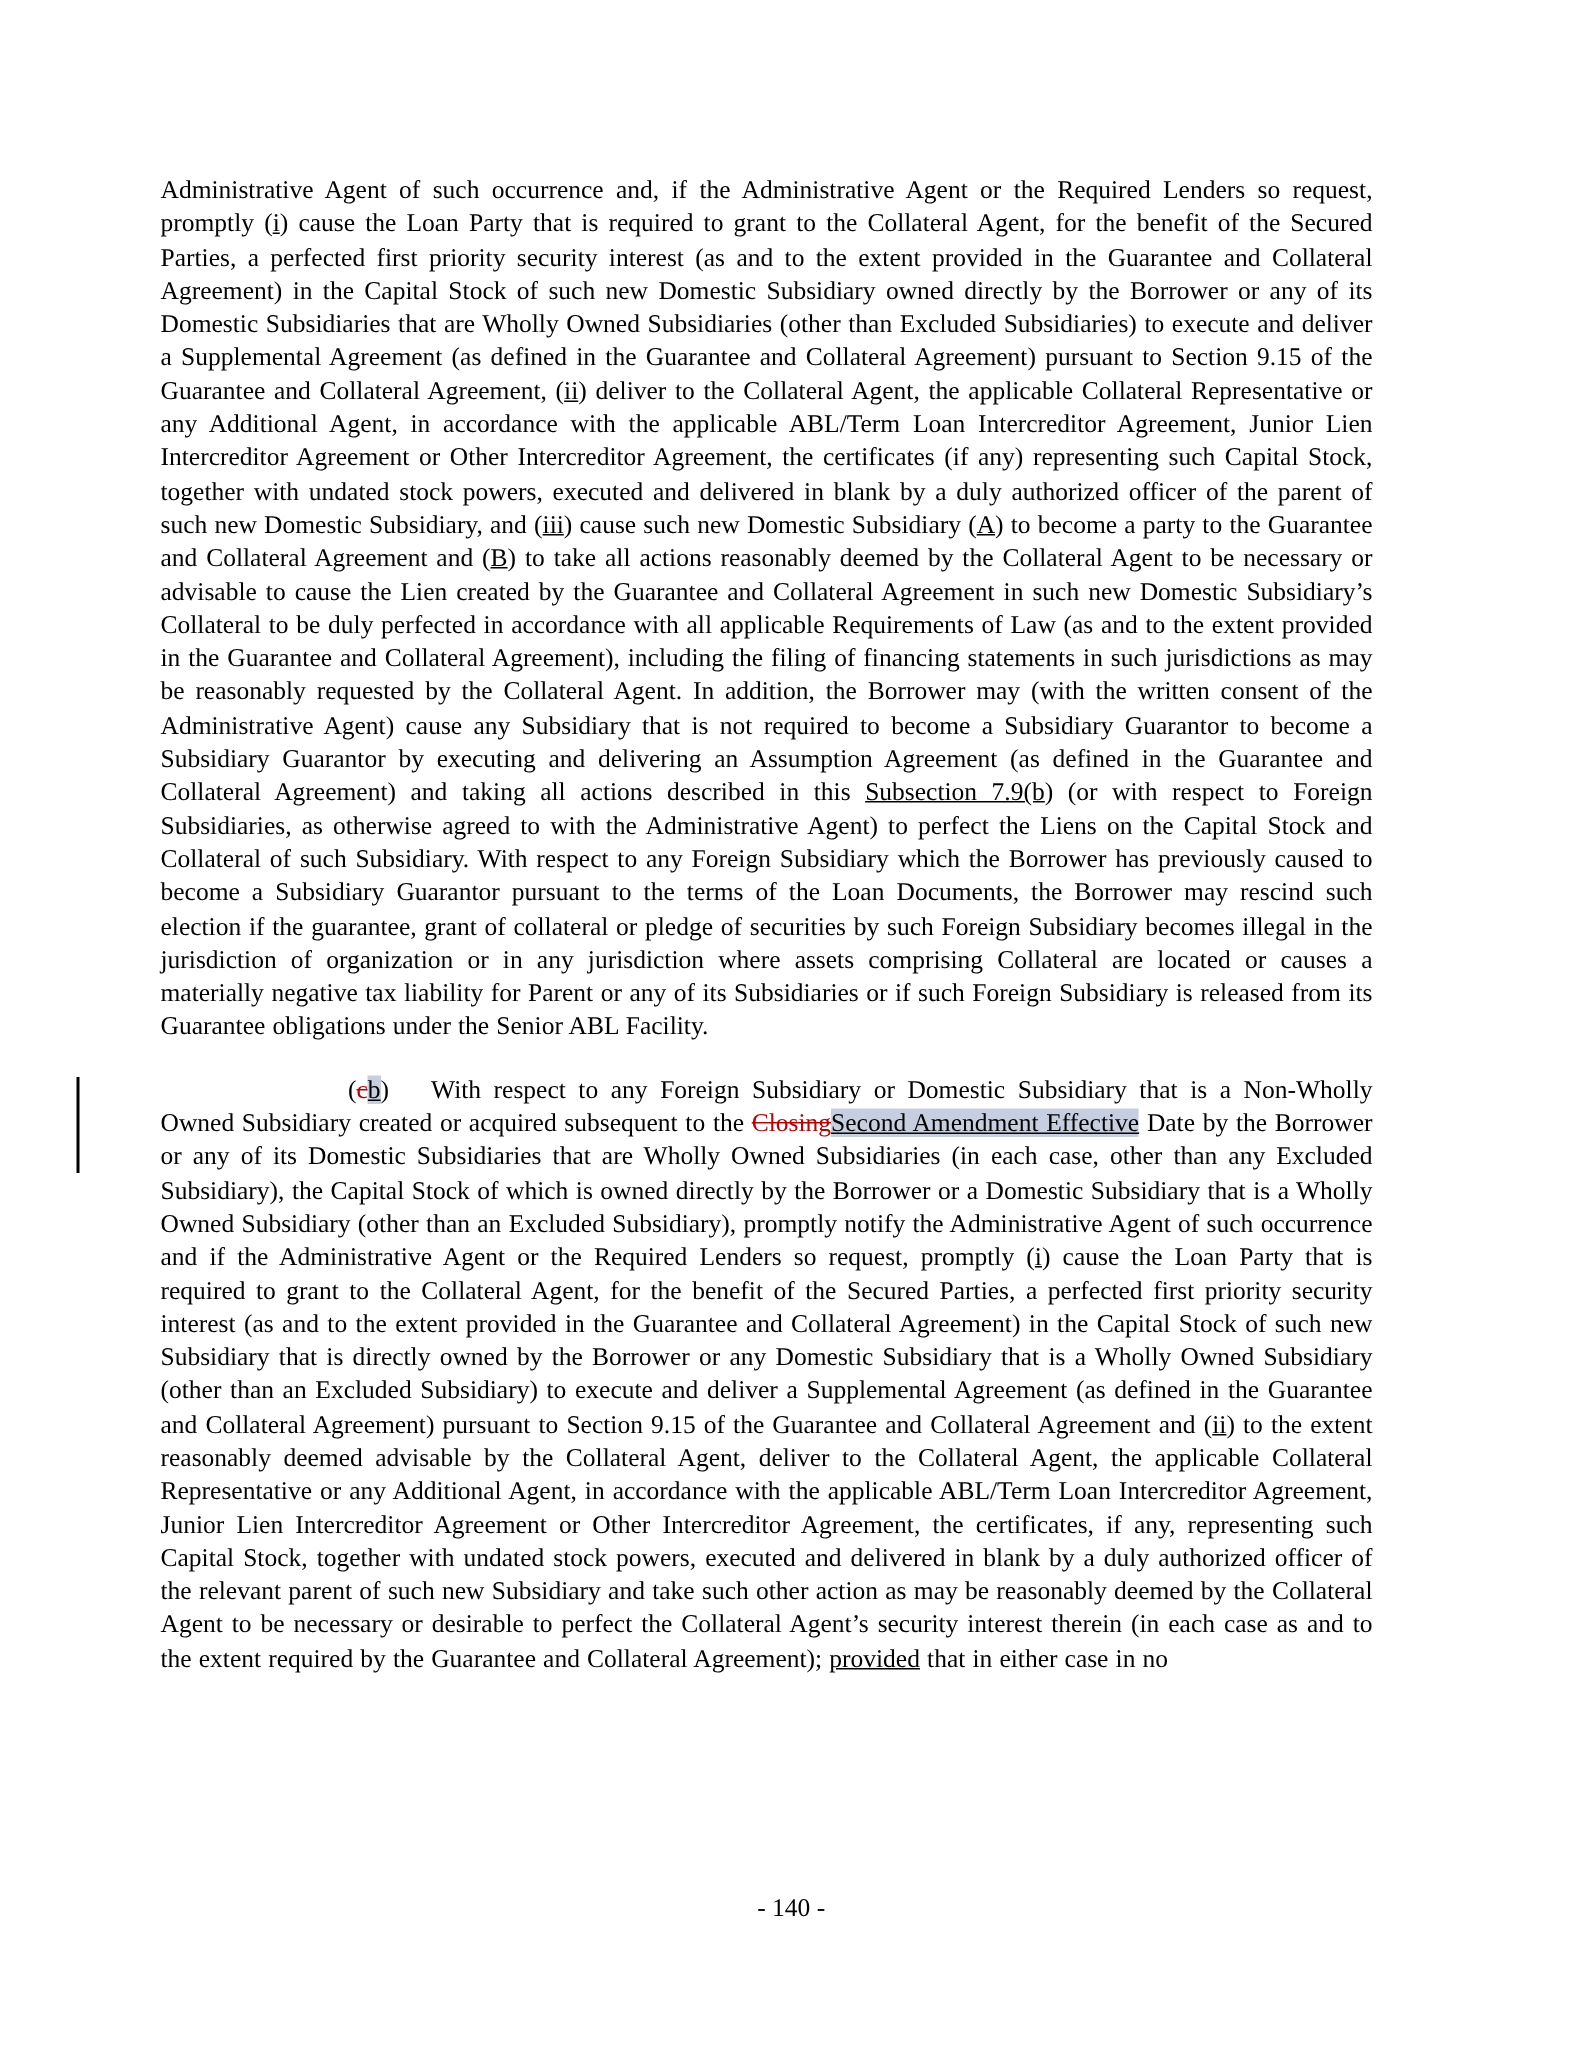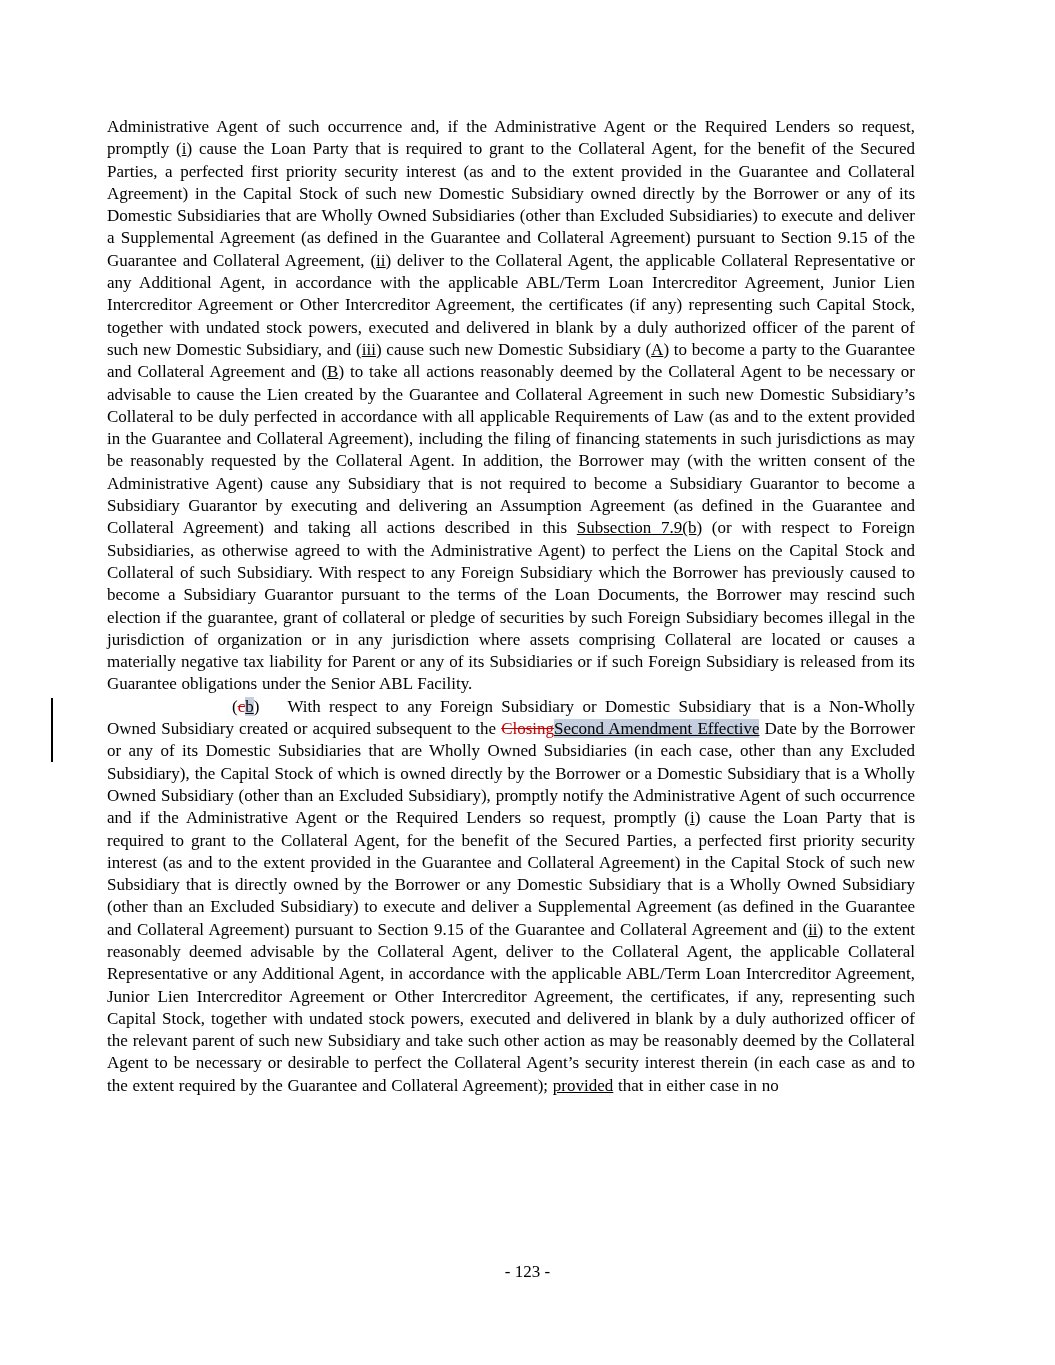--- a/index.html
+++ b/index.html
@@ -18,20 +18,21 @@
     width: 808px;
   }
   p.para {
     margin: 0;
     text-align: justify;
     font-size: 17px;
     line-height: 22.3px;
     word-spacing: 0.5px;
   }
   p.para-2 {
+    margin-top: 20px;
     text-indent: 125px;
     position: relative;
   }
   .u   { text-decoration: underline; }
   .del { color: #c00000; text-decoration: line-through; }
   .ins { text-decoration: underline; background: #c5cfe0; }
   .tab { display: inline-block; width: 28px; }
   .change-bar {
     position: absolute;
     left: -56px;
@@ -53,13 +54,13 @@
 <body>
 
 <div class="content">
   <p class="para para-1"><span>Administrative Agent of such occurrence and, if the Administrative Agent or the Required Lenders so request, promptly (</span><span class="u">i</span><span>) cause the Loan Party that is required to grant to the Collateral Agent, for the benefit of the Secured Parties, a perfected first priority security interest (as and to the extent provided in the Guarantee and Collateral Agreement) in the Capital Stock of such new Domestic Subsidiary owned directly by the Borrower or any of its Domestic Subsidiaries that are Wholly Owned Subsidiaries (other than Excluded Subsidiaries) to execute and deliver a Supplemental Agreement (as defined in the Guarantee and Collateral Agreement) pursuant to Section 9.15 of the Guarantee and Collateral Agreement, (</span><span class="u">ii</span><span>) deliver to the Collateral Agent, the applicable Collateral Representative or any Additional Agent, in accordance with the applicable ABL/Term Loan Intercreditor Agreement, Junior Lien Intercreditor Agreement or Other Intercreditor Agreement, the certificates (if any) representing such Capital Stock, together with undated stock powers, executed and delivered in blank by a duly authorized officer of the parent of such new Domestic Subsidiary, and (</span><span class="u">iii</span><span>) cause such new Domestic Subsidiary (</span><span class="u">A</span><span>) to become a party to the Guarantee and Collateral Agreement and (</span><span class="u">B</span><span>) to take all actions reasonably deemed by the Collateral Agent to be necessary or advisable to cause the Lien created by the Guarantee and Collateral Agreement in such new Domestic Subsidiary’s Collateral to be duly perfected in accordance with all applicable Requirements of Law (as and to the extent provided in the Guarantee and Collateral Agreement), including the filing of financing statements in such jurisdictions as may be reasonably requested by the Collateral Agent. In addition, the Borrower may (with the written consent of the Administrative Agent) cause any Subsidiary that is not required to become a Subsidiary Guarantor to become a Subsidiary Guarantor by executing and delivering an Assumption Agreement (as defined in the Guarantee and Collateral Agreement) and taking all actions described in this </span><span class="u">Subsection 7.9(b</span><span>) (or with respect to Foreign Subsidiaries, as otherwise agreed to with the Administrative Agent) to perfect the Liens on the Capital Stock and Collateral of such Subsidiary. With respect to any Foreign Subsidiary which the Borrower has previously caused to become a Subsidiary Guarantor pursuant to the terms of the Loan Documents, the Borrower may rescind such election if the guarantee, grant of collateral or pledge of securities by such Foreign Subsidiary becomes illegal in the jurisdiction of organization or in any jurisdiction where assets comprising Collateral are located or causes a materially negative tax liability for Parent or any of its Subsidiaries or if such Foreign Subsidiary is released from its Guarantee obligations under the Senior ABL Facility.</span></p>
 
   <p class="para para-2">
     <span class="change-bar"></span>
   <span>(</span><span class="del">c</span><span class="ins">b</span><span>)</span><span class="tab"></span><span>With respect to any Foreign Subsidiary or Domestic Subsidiary that is a Non-Wholly Owned Subsidiary created or acquired subsequent to the </span><span class="del">Closing</span><span class="ins">Second Amendment Effective</span><span> Date by the Borrower or any of its Domestic Subsidiaries that are Wholly Owned Subsidiaries (in each case, other than any Excluded Subsidiary), the Capital Stock of which is owned directly by the Borrower or a Domestic Subsidiary that is a Wholly Owned Subsidiary (other than an Excluded Subsidiary), promptly notify the Administrative Agent of such occurrence and if the Administrative Agent or the Required Lenders so request, promptly (</span><span class="u">i</span><span>) cause the Loan Party that is required to grant to the Collateral Agent, for the benefit of the Secured Parties, a perfected first priority security interest (as and to the extent provided in the Guarantee and Collateral Agreement) in the Capital Stock of such new Subsidiary that is directly owned by the Borrower or any Domestic Subsidiary that is a Wholly Owned Subsidiary (other than an Excluded Subsidiary) to execute and deliver a Supplemental Agreement (as defined in the Guarantee and Collateral Agreement) pursuant to Section 9.15 of the Guarantee and Collateral Agreement and (</span><span class="u">ii</span><span>) to the extent reasonably deemed advisable by the Collateral Agent, deliver to the Collateral Agent, the applicable Collateral Representative or any Additional Agent, in accordance with the applicable ABL/Term Loan Intercreditor Agreement, Junior Lien Intercreditor Agreement or Other Intercreditor Agreement, the certificates, if any, representing such Capital Stock, together with undated stock powers, executed and delivered in blank by a duly authorized officer of the relevant parent of such new Subsidiary and take such other action as may be reasonably deemed by the Collateral Agent to be necessary or desirable to perfect the Collateral Agent’s security interest therein (in each case as and to the extent required by the Guarantee and Collateral Agreement); </span><span class="u">provided</span><span> that in either case in no</span></p>
 </div>
 
-<div class="page-number">- 123 -</div>
+<div class="page-number">- 140 -</div>
 
 </body></html>

